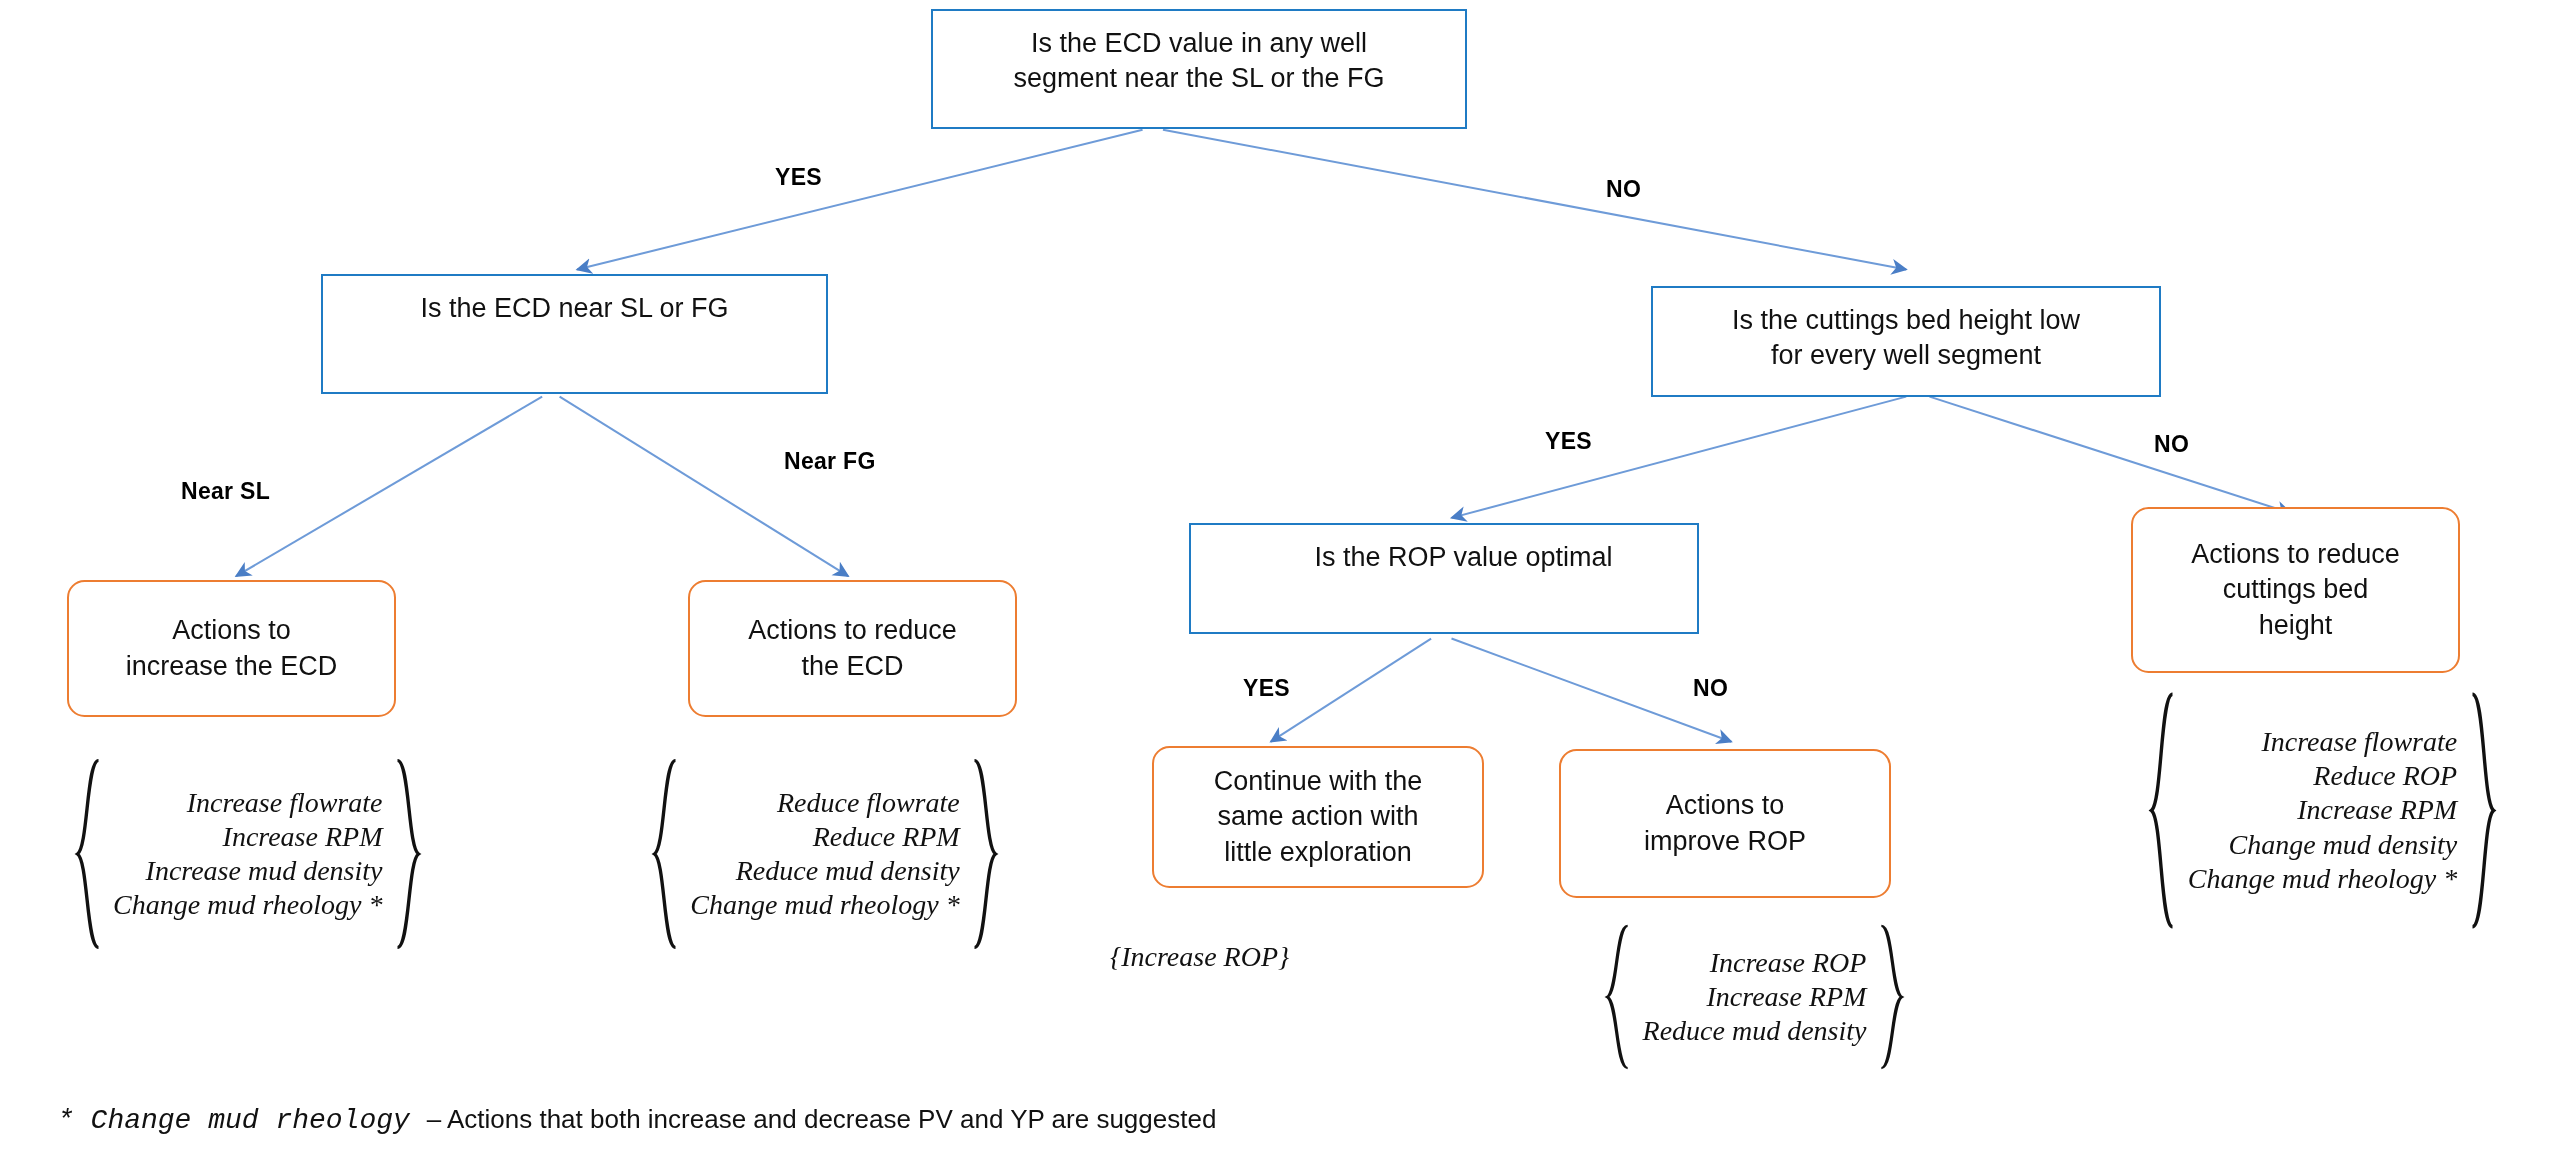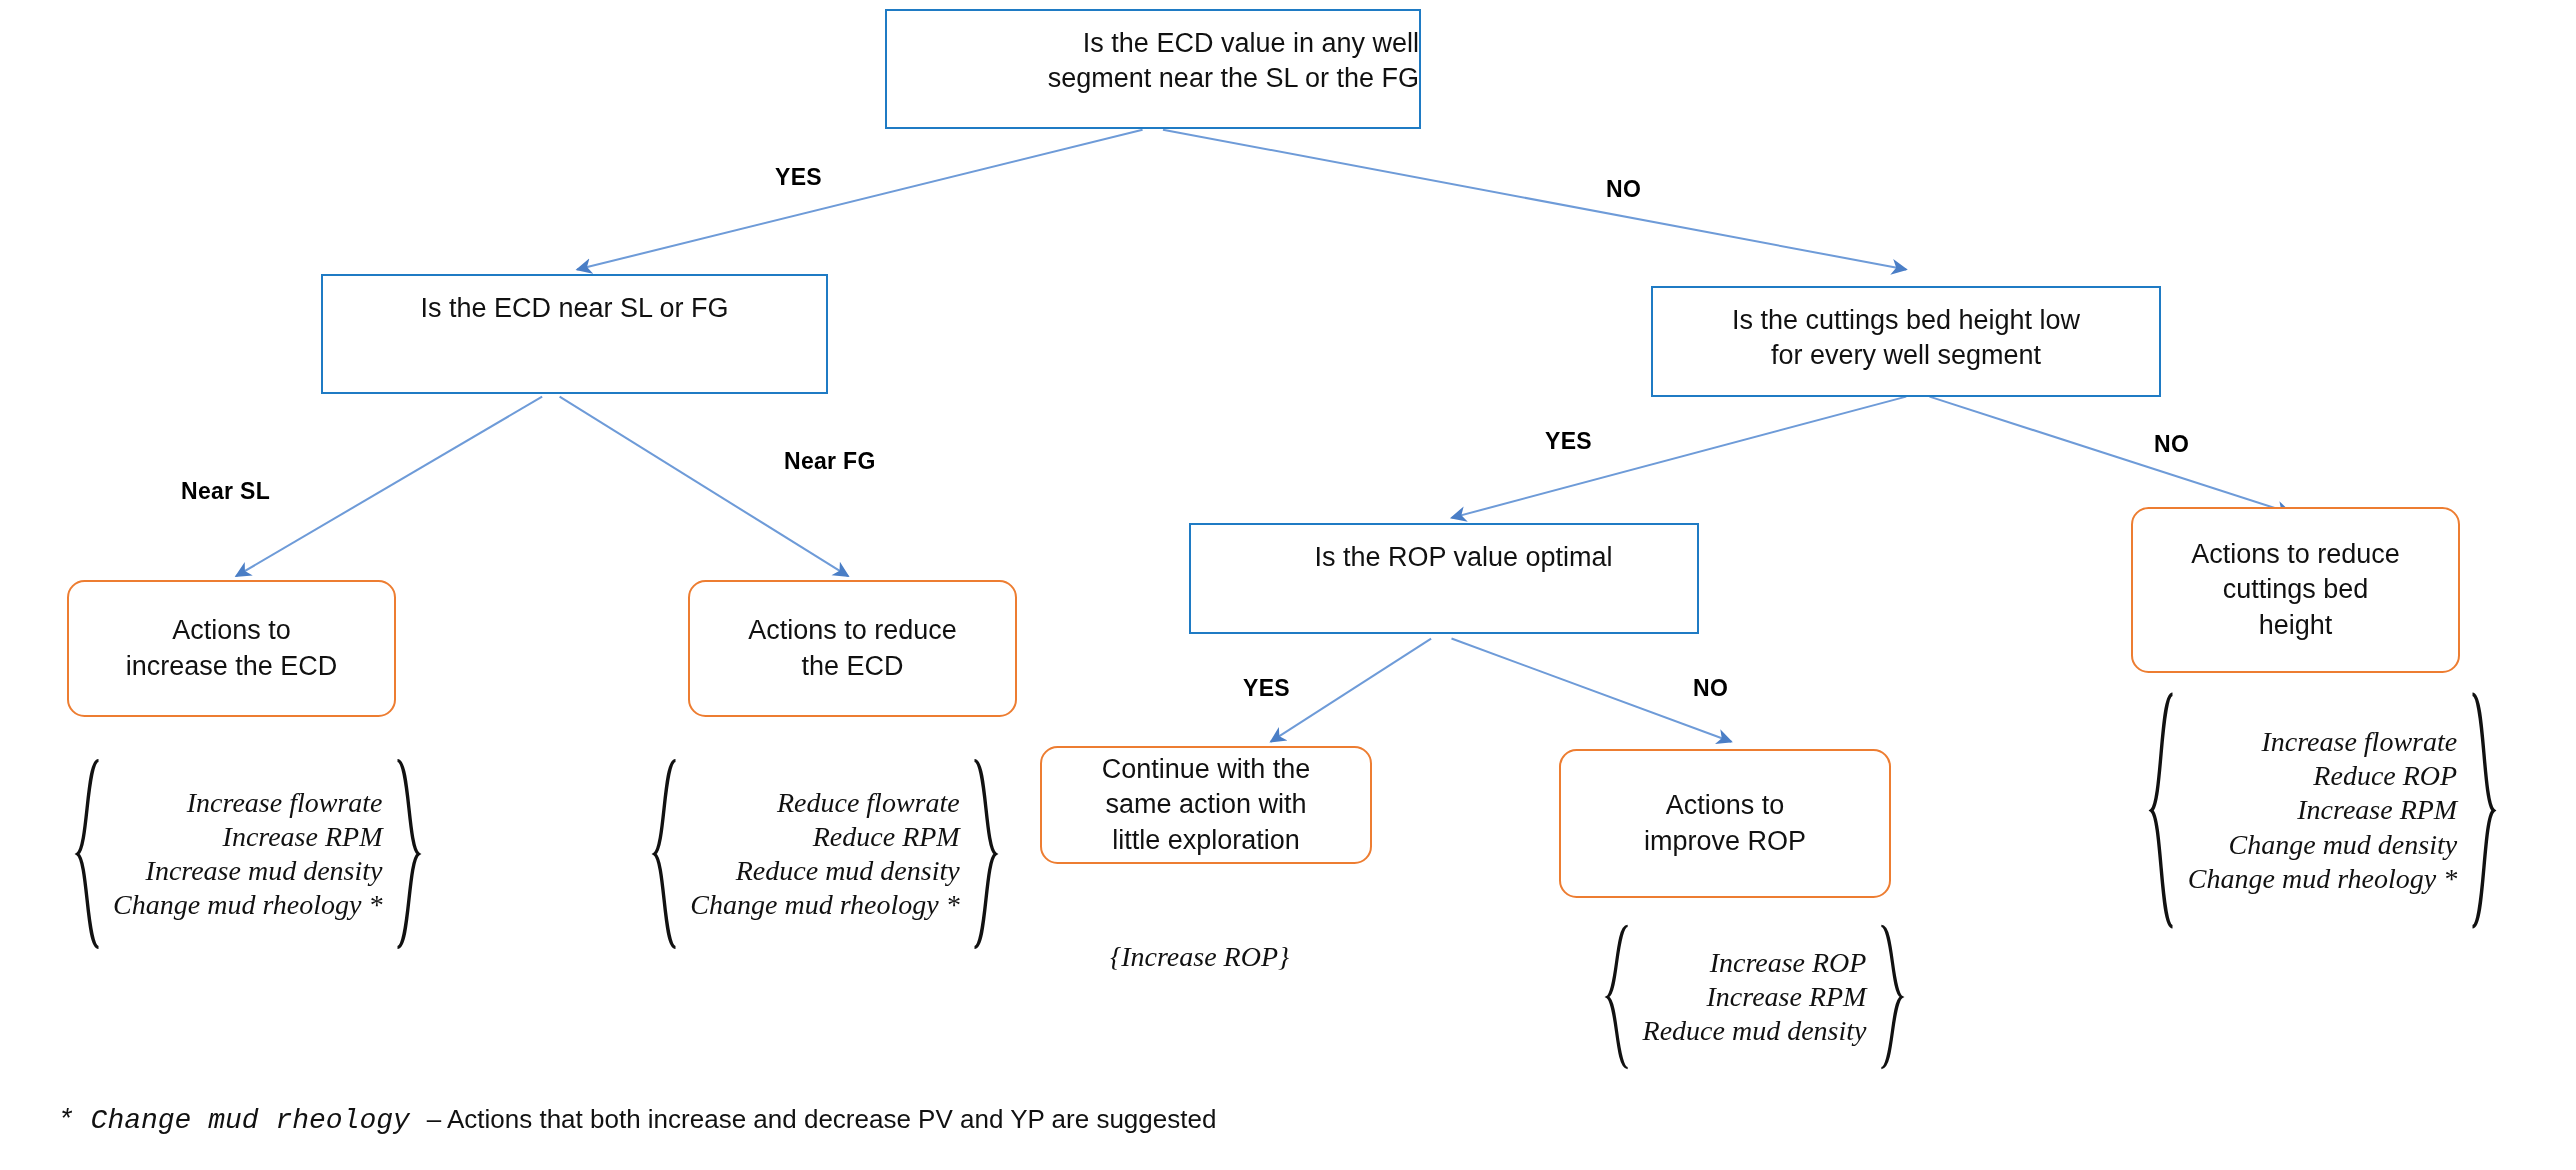--- a/index.html
+++ b/index.html
@@ -55,21 +55,21 @@
       <path d="M960,680 L1455,988"></path>
 
       <path d="M3270,680 L2490,888"></path>
       <path d="M3310,680 L3930,880"></path>
 
       <path d="M2455,1095 L2180,1272"></path>
       <path d="M2490,1095 L2970,1272"></path>
     </g>
   </svg>
 
-  <div class="node decision" style="left:885px;top:8.7px;width:536px;height:120px;text-align:right;">
+  <div class="node decision" style="left:931px;top:8.7px;width:536px;height:120px;">
     <span class="txt">Is the ECD value in any well
 segment near the SL or the FG</span>
   </div>
 
   <div class="node decision" style="left:321px;top:274px;width:507px;height:120px;">
     <span class="txt">Is the ECD near SL or FG</span>
   </div>
 
   <div class="node decision" style="left:1651px;top:286px;width:510px;height:111px;">
     <span class="txt">Is the cuttings bed height low
@@ -83,21 +83,21 @@
   <div class="node action" style="left:67px;top:580px;width:329px;height:137px;">
     <span class="txt">Actions to
 increase the ECD</span>
   </div>
 
   <div class="node action" style="left:688px;top:580px;width:329px;height:137px;">
     <span class="txt">Actions to reduce
 the ECD</span>
   </div>
 
-  <div class="node action" style="left:1040px;top:746px;width:332px;height:118px;">
+  <div class="node action" style="left:1152px;top:746px;width:332px;height:142px;">
     <span class="txt">Continue with the
 same action with
 little exploration</span>
   </div>
 
   <div class="node action" style="left:1559px;top:749px;width:332px;height:149px;">
     <span class="txt">Actions to
 improve ROP</span>
   </div>
 

